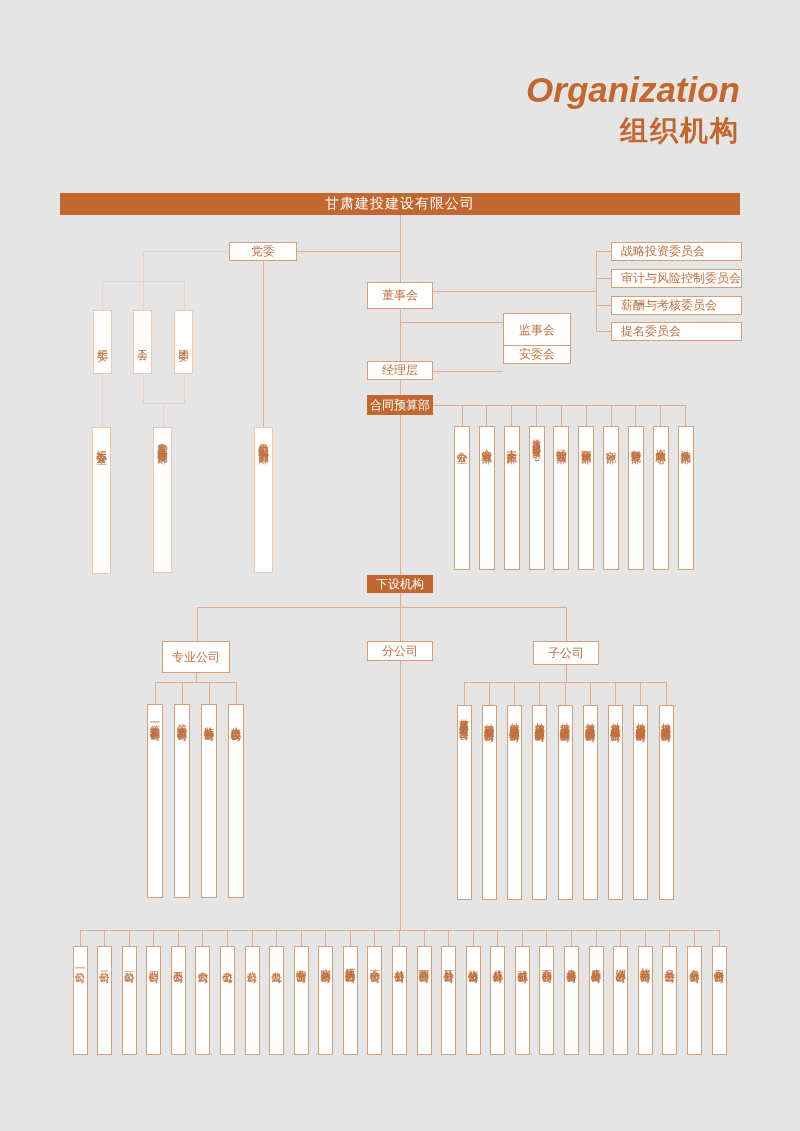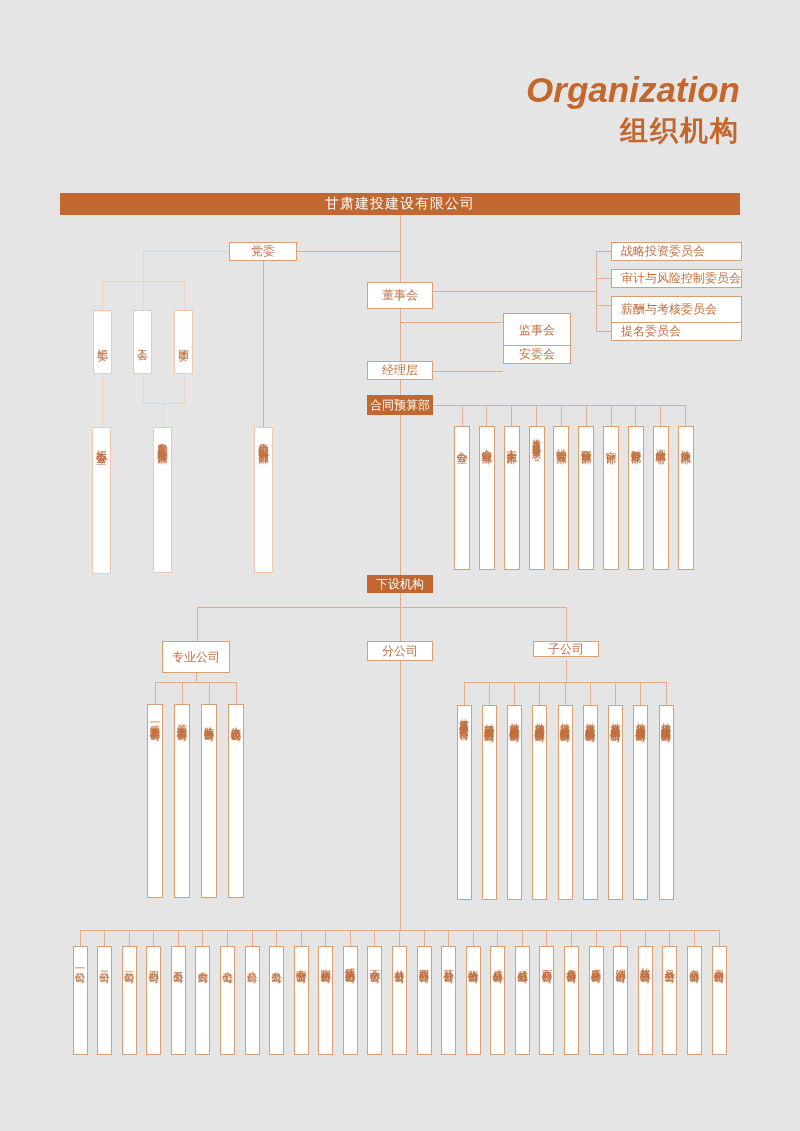--- a/index.html
+++ b/index.html
@@ -95,21 +95,21 @@
     <div class="vbox sm light" style="left:174px;top:310px;width:19px;height:64px">
         <span class="vlabel">团委</span>
       </div>
     <div class="vbox light" style="left:92px;top:427px;width:19px;height:147px"><span class="vlabel">纪委办公室</span></div>
     <div class="vbox light" style="left:153px;top:427px;width:19px;height:146px"><span class="vlabel">党群工作部（党委宣传部）</span></div>
     <div class="vbox light" style="left:254px;top:427px;width:19px;height:146px"><span class="vlabel">党委组织部（人力资源部）</span></div>
 
     <div class="hbox" style="left:367px;top:282px;width:66px;height:27px">董事会</div>
     <div class="hbox cmte" style="left:611px;top:242px;width:131px;height:19px">战略投资委员会</div>
     <div class="hbox cmte" style="left:611px;top:269px;width:131px;height:19px">审计与风险控制委员会</div>
-    <div class="hbox cmte" style="left:611px;top:296px;width:131px;height:27px">薪酬与考核委员会</div>
+    <div class="hbox cmte" style="left:611px;top:296px;width:131px;height:19px">薪酬与考核委员会</div>
     <div class="hbox cmte" style="left:611px;top:322px;width:131px;height:19px">提名委员会</div>
     <div class="hbox" style="left:503px;top:313px;width:68px;height:35px">监事会</div>
     <div class="hbox" style="left:367px;top:361px;width:66px;height:19px">经理层</div>
     <div class="hbox" style="left:503px;top:345px;width:68px;height:19px">安委会</div>
 
     <div class="hbox fill" style="left:367px;top:395px;width:66px;height:20px">合同预算部</div>
     <div class="repeat" style="top:405px">
 
         <div class="unit" style="left: 462px;">
           <div class="drop h21"></div>
@@ -158,21 +158,21 @@
 
         <div class="unit" style="left: 685.65px;">
           <div class="drop h21"></div>
           <div class="vbox dept"><span class="vlabel">法务清欠部</span></div>
         </div>
       </div>
 
     <div class="hbox fill" style="left:367px;top:575px;width:66px;height:18px">下设机构</div>
     <div class="hbox" style="left:162px;top:641px;width:68px;height:32px">专业公司</div>
     <div class="hbox" style="left:367px;top:641px;width:66px;height:20px">分公司</div>
-    <div class="hbox" style="left:533px;top:641px;width:66px;height:16px">子公司</div>
+    <div class="hbox" style="left:533px;top:641px;width:66px;height:24px">子公司</div>
 
     <div class="repeat" style="top:682px">
 
         <div class="unit" style="left: 155px;">
           <div class="drop h22"></div>
           <div class="vbox pro"><span class="vlabel">第一安装工程公司</span></div>
         </div>
 
         <div class="unit" style="left: 182px;">
           <div class="drop h22"></div>

